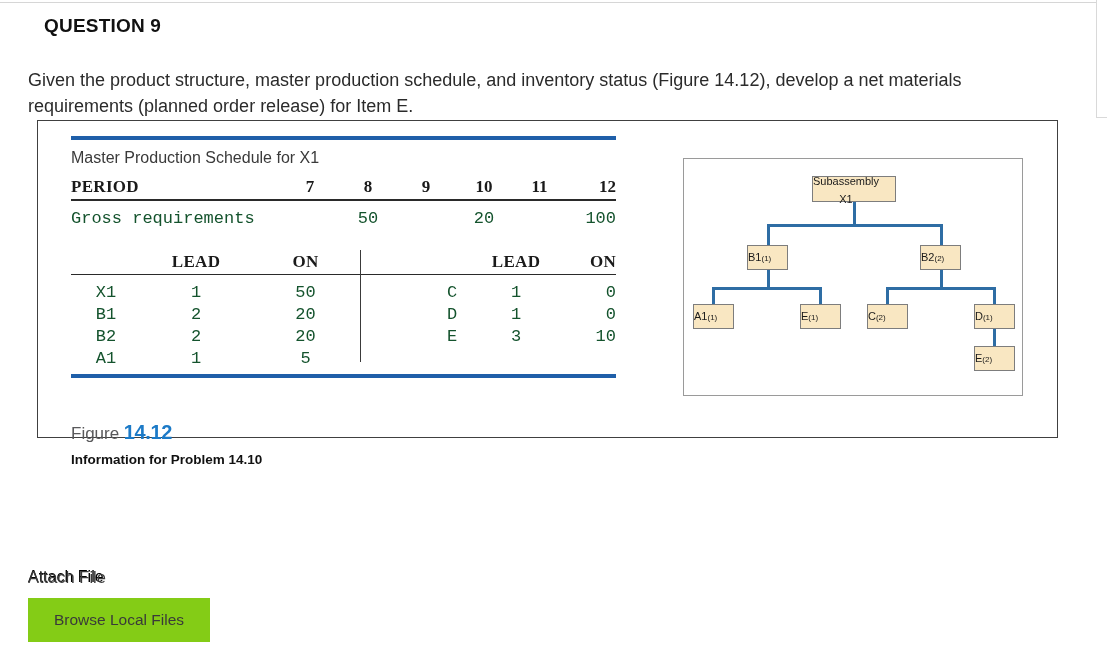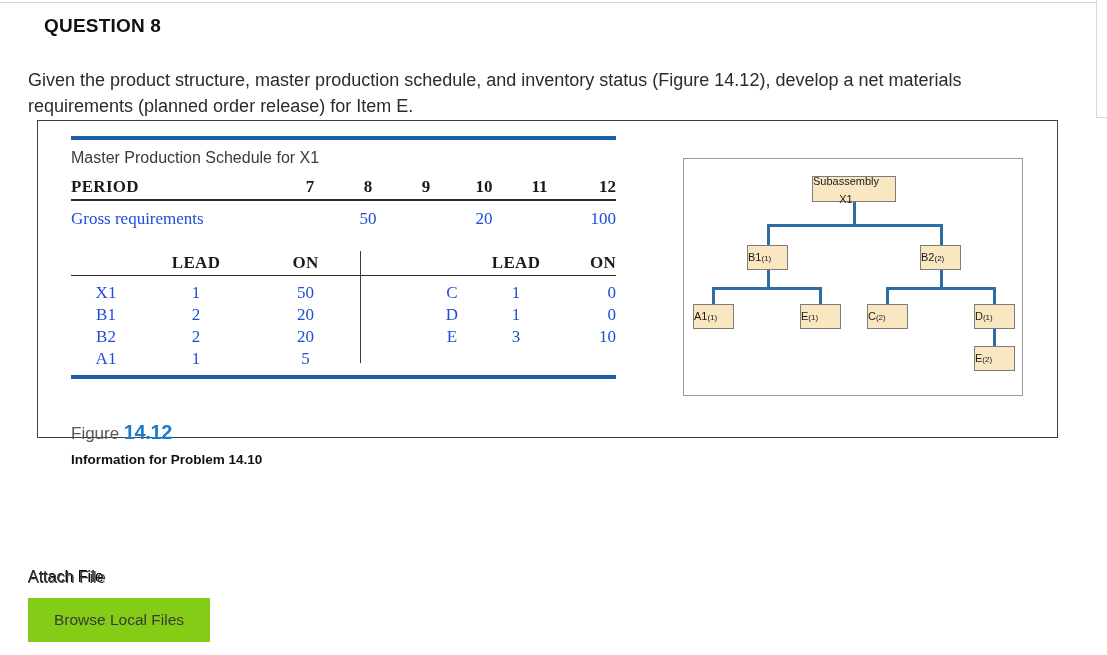--- a/index.html
+++ b/index.html
@@ -65,21 +65,21 @@
     width: 545px;
   }
   table.t td, table.t th { padding: 0; }
 
   .hdr {
     font-family: "Liberation Serif", serif;
     font-weight: bold; color: #1a1a1a;
     font-variant: small-caps; font-size: 17px;
     letter-spacing: 0.3px;
   }
-  .num { font-family: Liberation Serif, serif; font-size: 17px; color: #1d4ed8; }
+  .num { font-family: Liberation Mono, monospace; font-size: 17px; color: #14532d; }
   .numb { font-family: "Liberation Serif", serif; font-size: 17px; color: #1a1a1a; font-weight: bold; }
 
   .period-row td { padding-bottom: 4px; }
   .rule-black { height: 1.5px; background: #2a2a2a; width: 545px; margin: 2px 0 8px 0; }
   .rule-black-2 { height: 1.5px; background: #2a2a2a; width: 545px; margin: 2px 0 6px 0; }
 
   .gr-row td { padding-bottom: 6px; }
 
   
   .inv-wrap { position: relative; width: 545px; margin-top: 22px; }
@@ -127,21 +127,21 @@
   .conn { position: absolute; background: #2e6da4; z-index: 1; }
 </style>
 </head>
 <body>
 
 <div class="page">
 
   <div class="top-rule"></div>
   <div class="right-panel-edge"></div>
 
-  <div class="q-title">QUESTION 8</div>
+  <div class="q-title">QUESTION 9</div>
   <div class="q-text">Given the product structure, master production schedule, and inventory status (Figure 14.12), develop a net materials requirements (planned order release) for Item E.</div>
 
   <div class="figure-box">
 
     <div class="mps">
       <div class="rule-blue-top"></div>
       <div class="mps-title">Master Production Schedule for X1</div>
 
       <table class="t">
         <tbody>

